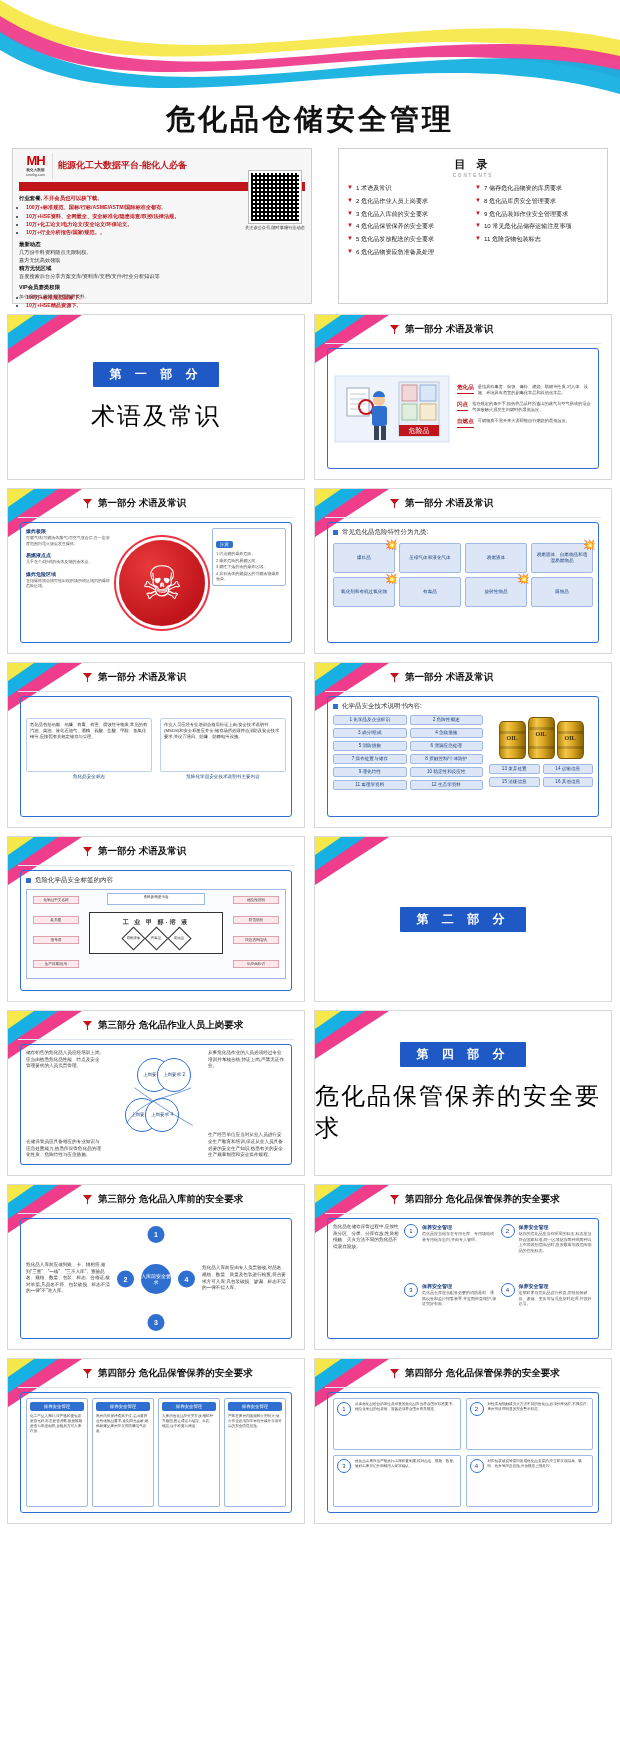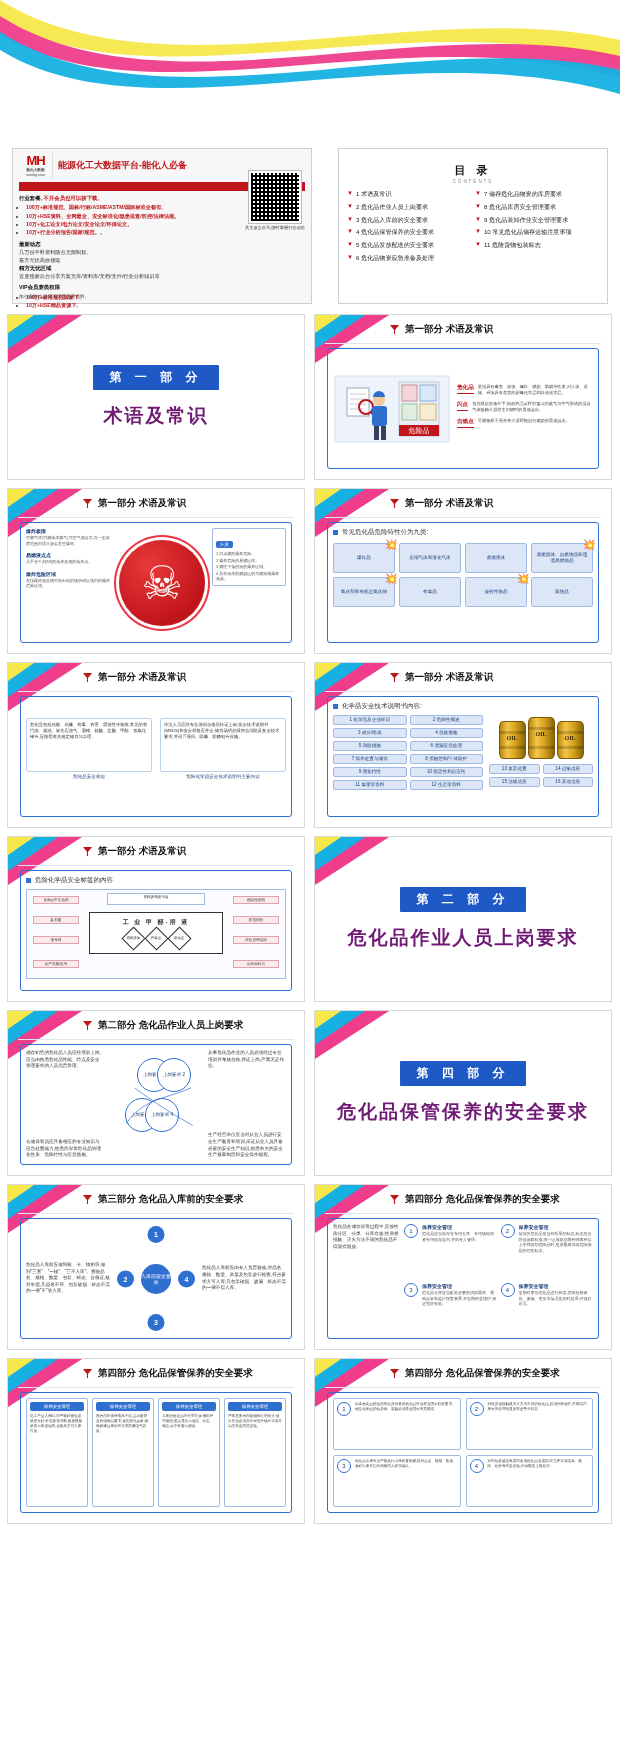--- a/index.html
+++ b/index.html
@@ -79,21 +79,21 @@
         repeating-linear-gradient(0deg,#000 0 2px,#fff 2px 4px),
         repeating-linear-gradient(90deg,#000 0 2px,transparent 2px 4px);
         background-blend-mode: multiply; border: 2px solid #fff; outline: 1px solid #bbb; }
   .qrcap { font-size: 4.2px; color: #333; margin-top: 2px; line-height: 1.4; }
   .panel-left .footnote { position: absolute; left: 6px; bottom: 3px; font-size: 4.6px; color: #444; }
 
   .panel-right {
     flex: 1;
     border: 1px solid #cfcfcf;
     background: #fff;
-    padding: 14px 8px;
+    padding: 8px 8px;
     position: relative;
   }
   .toc-title { text-align: center; font-size: 11px; font-weight: bold; color: #111; letter-spacing: 4px; }
   .toc-sub { text-align: center; font-size: 4.5px; color: #888; letter-spacing: 2px; margin-top: 1px; }
   .toc-cols { display: flex; gap: 4px; margin-top: 6px; }
   .toc-col { flex: 1; }
   .toc-item {
     display: flex; align-items: flex-start; gap: 3px;
     font-size: 6.1px; color: #222; margin-bottom: 5.5px; line-height: 1.2;
   }
@@ -129,21 +129,21 @@
   }
   .inner { position: absolute; inset: 5px; }
 
   
   .sec-slide { display: flex; flex-direction: column; align-items: center; justify-content: center; }
   .sec-badge {
     display: inline-flex; align-items: center; justify-content: center;
     background: #1f59c6; color: #fff; font-size: 12px; font-weight: bold;
     padding: 4px 16px; letter-spacing: 5px; border-radius: 1px;
   }
-  .sec-title { margin-top: 13px; font-size: 19px; font-weight: bold; color: #701a75; letter-spacing: 2px; }
+  .sec-title { margin-top: 13px; font-size: 24px; font-weight: normal; color: #000000; letter-spacing: 2px; }
 
   
   .nbullet { font-size: 6.5px; color: #333; display: flex; align-items: center; gap: 4px; margin-bottom: 4px; }
   .nbullet .sq { width: 5px; height: 5px; background: #2f6fd0; display: inline-block; }
   .ctext { font-size: 4.6px; color: #333; line-height: 1.45; }
   .blue-chip {
     background: #dce6f6; border: 1px solid #9db9e4; color: #1b3f7a;
     font-size: 4.6px; border-radius: 2px; padding: 3px; text-align: center;
     display: flex; align-items: center; justify-content: center; line-height: 1.35;
   }
@@ -234,20 +234,21 @@
 <div id="page">
 
   <div class="cover">
     <svg class="swash" viewBox="0 0 620 150" preserveAspectRatio="none">
       <path d="M0,8 C160,95 420,-10 620,55 L620,0 L0,0 Z" fill="#ffffff"></path>
       <path d="M0,18 C150,110 400,0 620,62 L620,40 C420,-5 160,100 0,0 Z" fill="#f6e84a" opacity="0.95"></path>
       <path d="M0,34 C150,126 400,14 620,78 L620,56 C420,10 160,118 0,16 Z" fill="#ef3d8c" opacity="0.95"></path>
       <path d="M0,50 C150,142 400,30 620,94 L620,70 C420,24 160,134 0,32 Z" fill="#16b1e2" opacity="0.95"></path>
       <path d="M0,64 C150,156 400,44 620,108 L620,150 L0,150 Z" fill="#ffffff"></path>
     </svg>
+    <div class="cover-title">危化品仓储安全管理</div>
 
     <div class="cover-panels">
 
       <div class="panel-left">
         <div class="brandrow">
           <div class="logo">
             <div class="lg">MH</div>
             <div class="sm">能化大数据</div>
             <div class="dm">cnmhg.com</div>
           </div>
@@ -661,35 +662,34 @@
       </div>
     </div>
 
     <div class="slide sec-slide">
       <svg class="corner" viewBox="0 0 74 48">
         <path d="M0,0 L74,0 L0,48 Z" fill="#ef3d8c"></path>
           <path d="M0,0 L50,0 L0,34 Z" fill="#16b1e2"></path>
           <path d="M0,0 L26,0 L0,18 Z" fill="#f6e84a"></path>
       </svg>
       <div class="sec-badge">第 二 部 分</div>
-      <div class="sec-title">危化品作业人员上岗要求</div>
-    </div>
-
-    <div class="slide">
-      <svg class="corner" viewBox="0 0 74 48">
-        <path d="M0,0 L74,0 L0,48 Z" fill="#ef3d8c"></path>
-          <path d="M0,0 L50,0 L0,34 Z" fill="#16b1e2"></path>
-          <path d="M0,0 L26,0 L0,18 Z" fill="#f6e84a"></path>
-      </svg>
-      <div class="slide-head">
-        <svg class="flag" viewBox="0 0 12 12">
-            <path d="M1,1 L11,1 L6,7 Z" fill="#c0151b"></path>
-            <rect x="5.4" y="1" width="1.2" height="10" fill="#c0151b"></rect>
-          </svg>
-        <span>第二部分 危化品作业人员上岗要求</span>
+    </div>
+
+    <div class="slide">
+      <svg class="corner" viewBox="0 0 74 48">
+        <path d="M0,0 L74,0 L0,48 Z" fill="#ef3d8c"></path>
+          <path d="M0,0 L50,0 L0,34 Z" fill="#16b1e2"></path>
+          <path d="M0,0 L26,0 L0,18 Z" fill="#f6e84a"></path>
+      </svg>
+      <div class="slide-head">
+        <svg class="flag" viewBox="0 0 12 12">
+            <path d="M1,1 L11,1 L6,7 Z" fill="#c0151b"></path>
+            <rect x="5.4" y="1" width="1.2" height="10" fill="#c0151b"></rect>
+          </svg>
+        <span>第三部分 危化品作业人员上岗要求</span>
       </div>
       <div class="hr-line"></div>
       <div class="body-box">
         <div class="inner" style="display:flex; gap:5px;">
           <div style="width:78px; display:flex; flex-direction:column; justify-content:space-between;">
             <div class="ctext">储存销售的危化品人员应经培训上岗,应当由熟悉危化品性能、特点及安全管理要求的人员负责管理。</div>
             <div class="ctext">仓储保管员应具备相应的专业知识与应急处置能力,熟悉所保管危化品的理化性质、危险特性与应急措施。</div>
           </div>
           <div style="flex:1; position:relative;">
             <div class="ring-o" style="position:absolute; left:28px; top:8px;">上岗要求 1</div>

